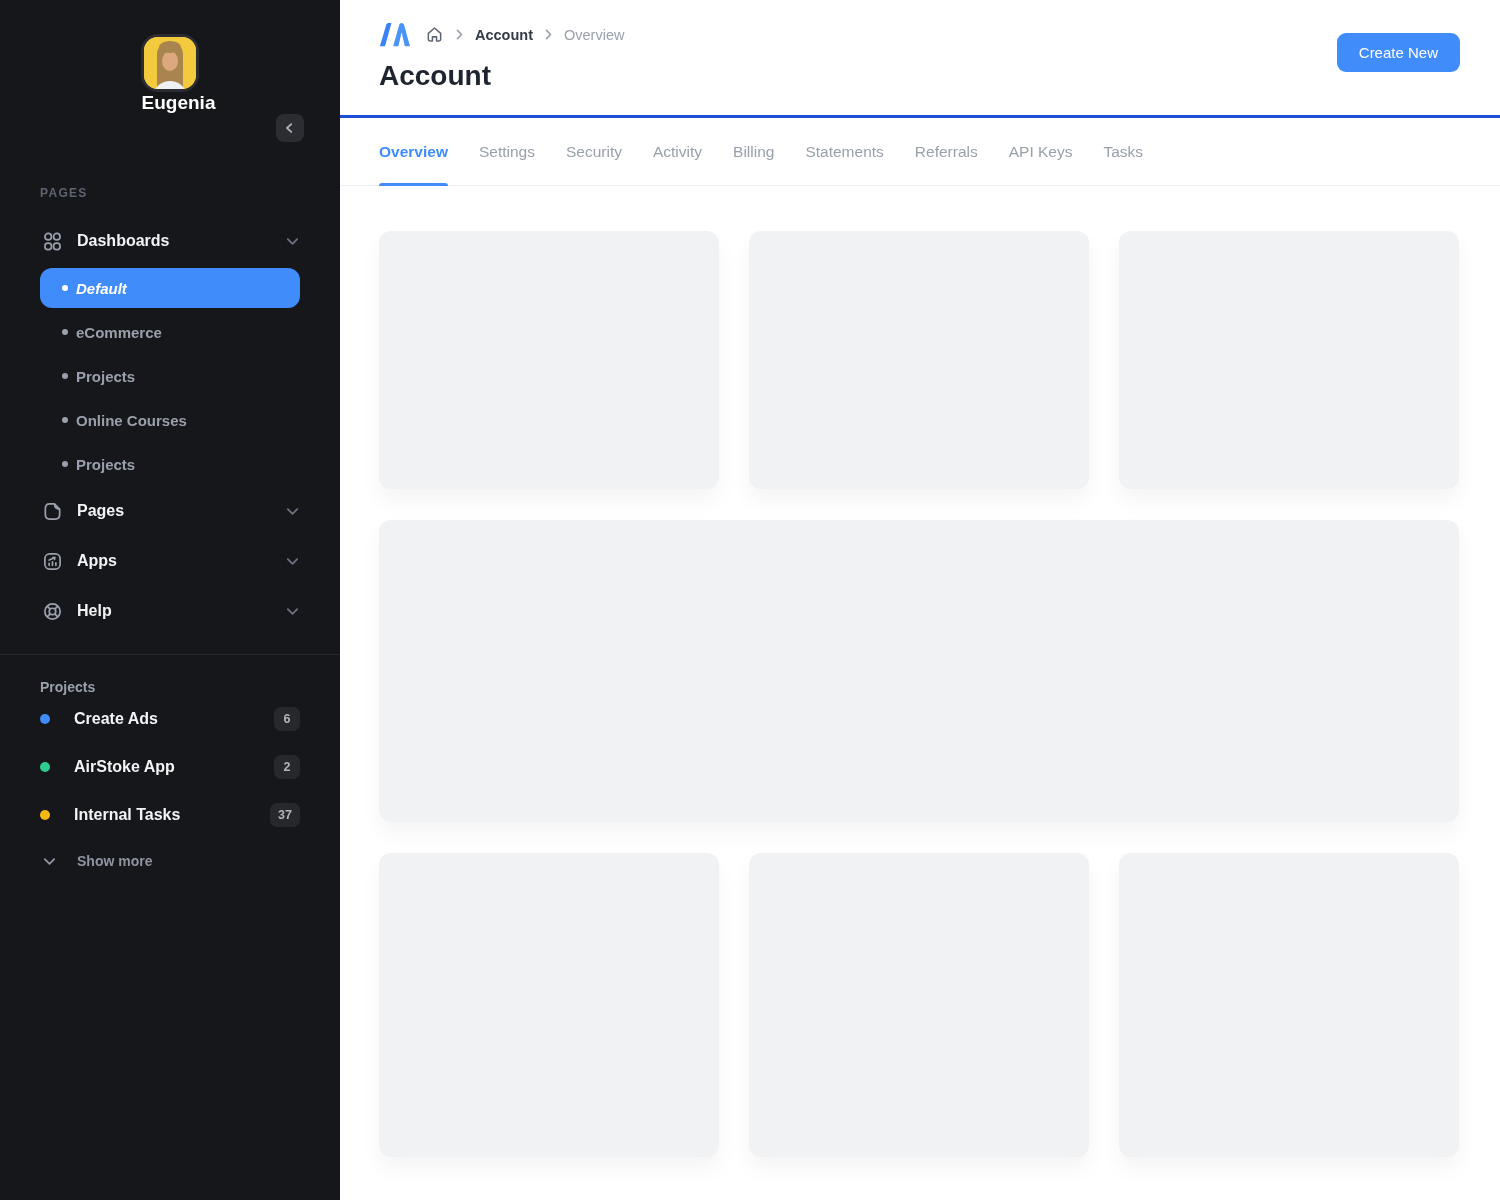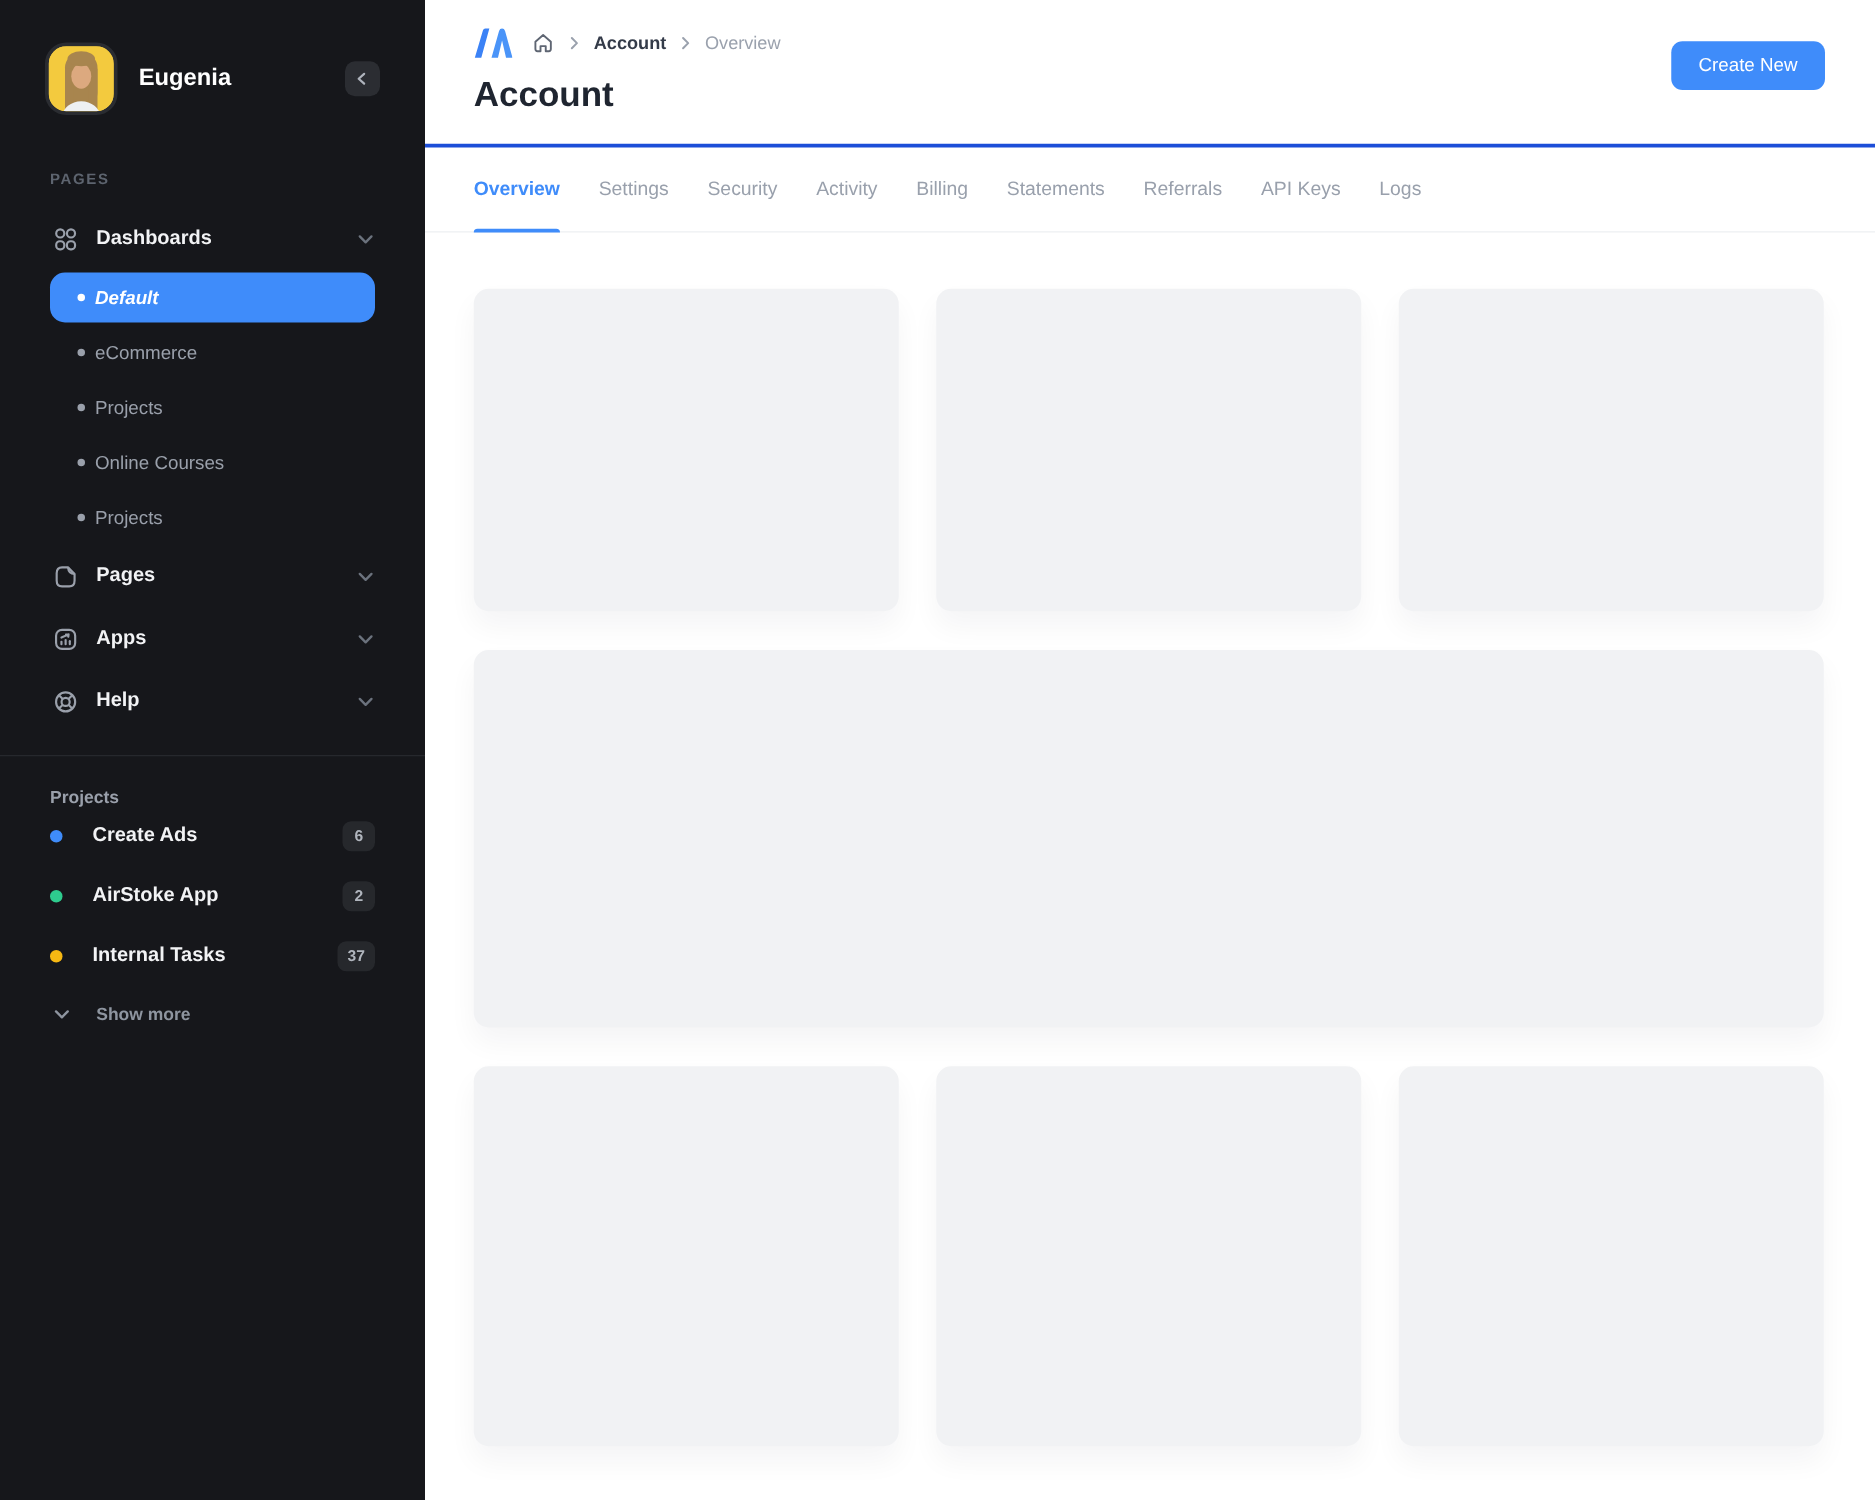--- a/index.html
+++ b/index.html
@@ -9,21 +9,21 @@
     font-family:"Liberation Sans", sans-serif;
     display:flex; background:#ffffff;
   }
 
   
   .sidebar {
     width:340px; flex-shrink:0; height:1200px;
     background:#16171b; color:#f2f3f5;
     display:flex; flex-direction:column;
   }
-  .user-row { margin:34px 36px 0 36px; display:flex; align-items:center; }
+  .user-row { margin:34px 36px 0 36px; display:flex; align-items:center;flex-direction:column; }
   .avatar {
     width:58px; height:58px; border-radius:17px; overflow:hidden;
     border:3px solid #2a2c31; flex-shrink:0; cursor:pointer; background:#f3ca3e;
   }
   .avatar svg { display:block; }
   .user-name { margin-left:17px; font-size:19px; font-weight:700; color:#ffffff; }
   .collapse-btn {
     margin-left:auto; width:28px; height:28px; border-radius:8px;
     background:#2b2d32; display:flex; align-items:center; justify-content:center;
     cursor:pointer;
@@ -49,21 +49,21 @@
   .nav { margin-top:16px; }
   .nav-top {
     height:50px; margin:0 40px; display:flex; align-items:center; cursor:pointer;
   }
   .nav-top .nav-icon { width:24px; display:flex; justify-content:center; color:#9aa0ab; }
   .nav-top .nav-label { margin-left:13px; font-size:16px; font-weight:700; color:#f2f3f5; }
   .nav-top .chevron { margin-left:auto; color:#6b727d; display:flex; }
 
   .sub-item {
     height:44px; margin:0 40px; display:flex; align-items:center;
-    color:#9aa0ab; font-size:15px; font-weight:400; cursor:pointer;
+    color:#9aa0ab; font-size:15px; font-weight:700; cursor:pointer;
   }
   .sub-item .bullet {
     width:6px; height:6px; border-radius:50%; background:#9aa0ab;
     margin:0 8px 0 22px; flex-shrink:0;
   }
   .sub-item.active {
     background:#3f8cfa; border-radius:12px; height:40px; margin:2px 40px;
     color:#ffffff; font-weight:700;font-style:italic;
   }
   .sub-item.active .bullet { background:#ffffff; }
@@ -317,21 +317,21 @@
 
   <nav class="tabs">
     <span class="tab active">Overview</span>
     <span class="tab">Settings</span>
     <span class="tab">Security</span>
     <span class="tab">Activity</span>
     <span class="tab">Billing</span>
     <span class="tab">Statements</span>
     <span class="tab">Referrals</span>
     <span class="tab">API Keys</span>
-    <span class="tab">Logs</span>
+    <span class="tab">Tasks</span>
   </nav>
 
   <section class="content">
     <div class="card-row">
       <div class="placeholder-card h-258"></div>
       <div class="placeholder-card h-258"></div>
       <div class="placeholder-card h-258"></div>
     </div>
     <div class="card-row">
       <div class="placeholder-card h-302"></div>

